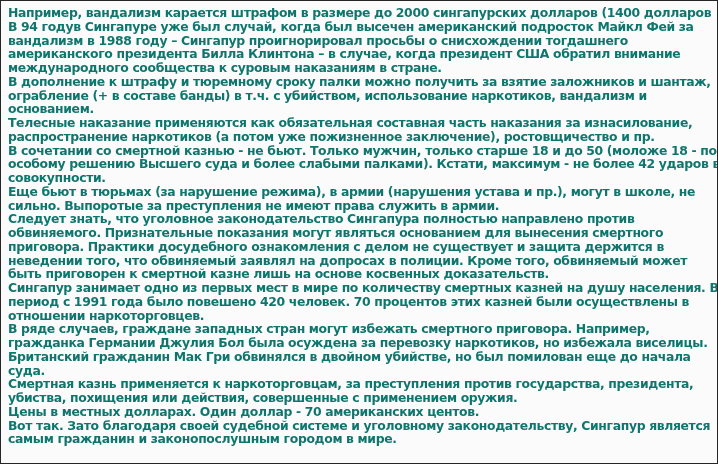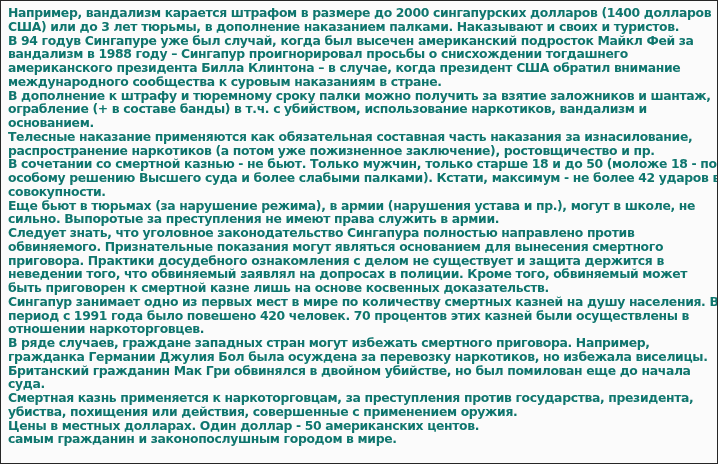--- a/index.html
+++ b/index.html
@@ -27,21 +27,20 @@
     white-space: pre;
     height: 13.75px;
     overflow: visible;
   }
 </style>
 </head>
 <body>
 
 <div class="doc">
     <div class="line">Например, вандализм карается штрафом в размере до 2000 сингапурских долларов (1400 долларов</div>
-    <div class="line">США) или до 3 лет тюрьмы, в дополнение наказанием палками. Наказывают и своих и туристов.</div>
     <div class="line">В 94 годув Сингапуре уже был случай, когда был высечен американский подросток Майкл Фей за</div>
     <div class="line">вандализм в 1988 году – Сингапур проигнорировал просьбы о снисхождении тогдашнего</div>
     <div class="line">американского президента Билла Клинтона – в случае, когда президент США обратил внимание</div>
     <div class="line">международного сообщества к суровым наказаниям в стране.</div>
     <div class="line">В дополнение к штрафу и тюремному сроку палки можно получить за взятие заложников и шантаж,</div>
     <div class="line">ограбление (+ в составе банды) в т.ч. с убийством, использование наркотиков, вандализм и</div>
     <div class="line">основанием.</div>
     <div class="line">Телесные наказание применяются как обязательная составная часть наказания за изнасилование,</div>
     <div class="line">распространение наркотиков (а потом уже пожизненное заключение), ростовщичество и пр.</div>
     <div class="line">В сочетании со смертной казнью - не бьют. Только мужчин, только старше 18 и до 50 (моложе 18 - по</div>
@@ -56,15 +55,16 @@
     <div class="line">быть приговорен к смертной казне лишь на основе косвенных доказательств.</div>
     <div class="line">Сингапур занимает одно из первых мест в мире по количеству смертных казней на душу населения. В</div>
     <div class="line">период с 1991 года было повешено 420 человек. 70 процентов этих казней были осуществлены в</div>
     <div class="line">отношении наркоторговцев.</div>
     <div class="line">В ряде случаев, граждане западных стран могут избежать смертного приговора. Например,</div>
     <div class="line">гражданка Германии Джулия Бол была осуждена за перевозку наркотиков, но избежала виселицы.</div>
     <div class="line">Британский гражданин Мак Гри обвинялся в двойном убийстве, но был помилован еще до начала</div>
     <div class="line">суда.</div>
     <div class="line">Смертная казнь применяется к наркоторговцам, за преступления против государства, президента,</div>
     <div class="line">убиства, похищения или действия, совершенные с применением оружия.</div>
-    <div class="line">Цены в местных долларах. Один доллар - 50 американских центов.</div>
+    <div class="line">Цены в местных долларах. Один доллар - 70 американских центов.</div>
+    <div class="line">Вот так. Зато благодаря своей судебной системе и уголовному законодательству, Сингапур является</div>
     <div class="line">самым гражданин и законопослушным городом в мире.</div>
   </div>
 
 </body></html>

